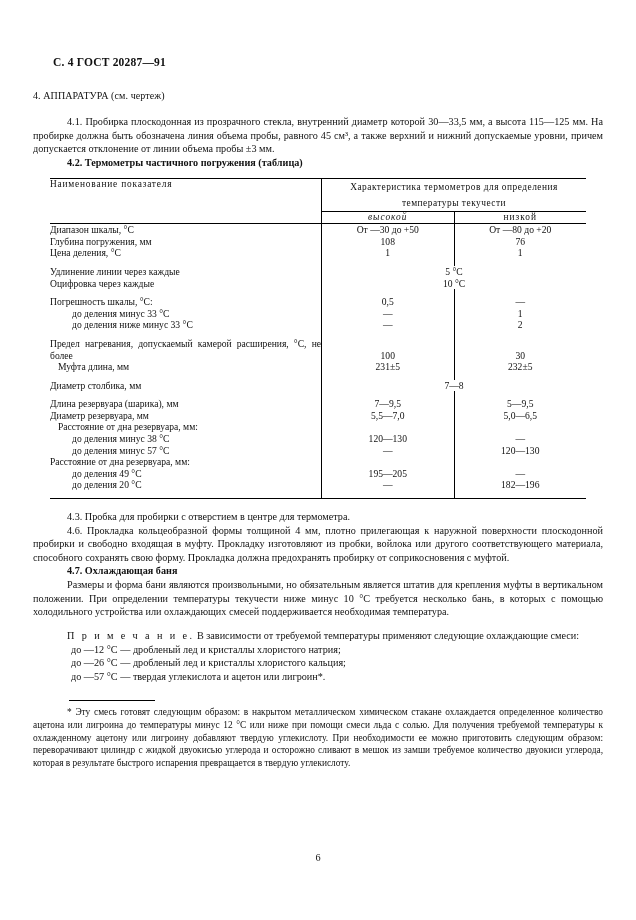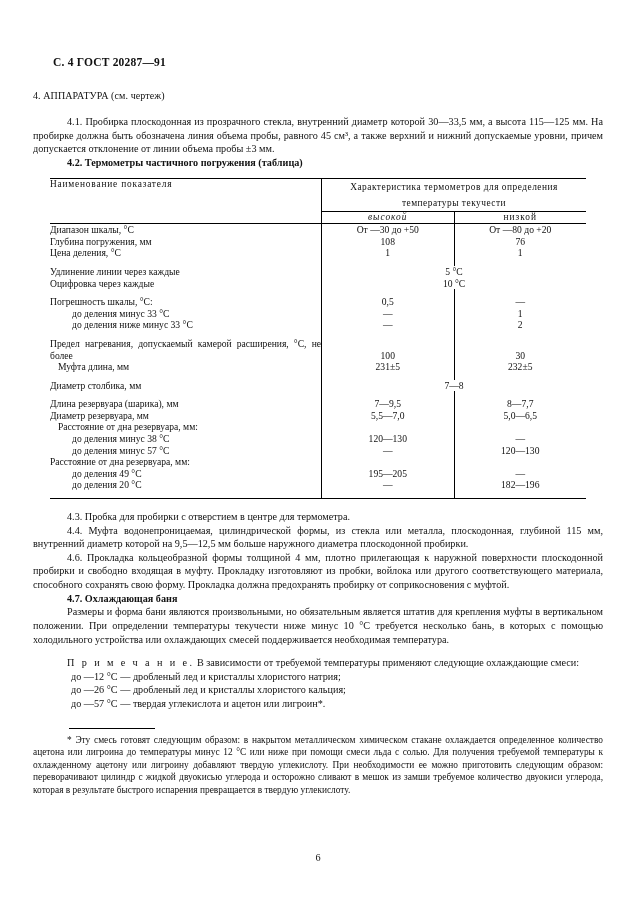--- a/index.html
+++ b/index.html
@@ -292,21 +292,21 @@
 
           <tr class="spacer-row">
             <td class="cell-name"></td>
             <td class="cell-val div"></td>
             <td class="cell-val"></td>
           </tr>
 
           <tr>
             <td class="cell-name">Длина резервуара (шарика), мм</td>
             <td class="cell-val div">7—9,5</td>
-            <td class="cell-val">8—7,7</td>
+            <td class="cell-val">5—9,5</td>
           </tr>
           <tr>
             <td class="cell-name">Диаметр резервуара, мм</td>
             <td class="cell-val div">5,5—7,0</td>
             <td class="cell-val">5,0—6,5</td>
           </tr>
           <tr>
             <td class="cell-name"><span style="padding-left:8px">Расстояние от дна резервуара, мм:</span></td>
             <td class="cell-val div"></td>
             <td class="cell-val"></td>
@@ -349,21 +349,20 @@
             <td class="cell-name rule-bot"></td>
             <td class="cell-val div rule-bot"></td>
             <td class="cell-val rule-bot"></td>
           </tr>
         </tbody>
       </table>
     </div>
 
     <div class="after-table">
       <p class="body-text">4.3. Пробка для пробирки с отверстием в центре для термометра.</p>
-      <p class="body-text">4.4. Муфта водонепроницаемая, цилиндрической формы, из стекла или металла, плоскодонная, глубиной 115 мм, внутренний диаметр которой на 9,5—12,5 мм больше наружного диаметра плоскодонной пробирки.</p>
       <p class="body-text">4.6. Прокладка кольцеобразной формы толщиной 4 мм, плотно прилегающая к наружной поверхности плоскодонной пробирки и свободно входящая в муфту. Прокладку изготовляют из пробки, войлока или другого соответствующего материала, способного сохранять свою форму. Прокладка должна предохранять пробирку от соприкосновения с муфтой.</p>
       <div class="subhead">4.7. Охлаждающая баня</div>
       <p class="body-text">Размеры и форма бани являются произвольными, но обязательным является штатив для крепления муфты в вертикальном положении. При определении температуры текучести ниже минус 10 °С требуется несколько бань, в которых с помощью холодильного  устройства или охлаждающих смесей поддерживается необходимая температура.</p>
     </div>
 
     <div class="note-block">
       <p class="note-lead"><span class="sp-letters">П р и м е ч а н и е.</span><span> В зависимости от требуемой температуры применяют следующие охлаждающие смеси:</span></p>
       <ul class="mix-list">
         <li>до —12 °С — дробленый лед и кристаллы хлористого натрия;</li>
         <li>до —26 °С — дробленый лед и кристаллы хлористого кальция;</li>

